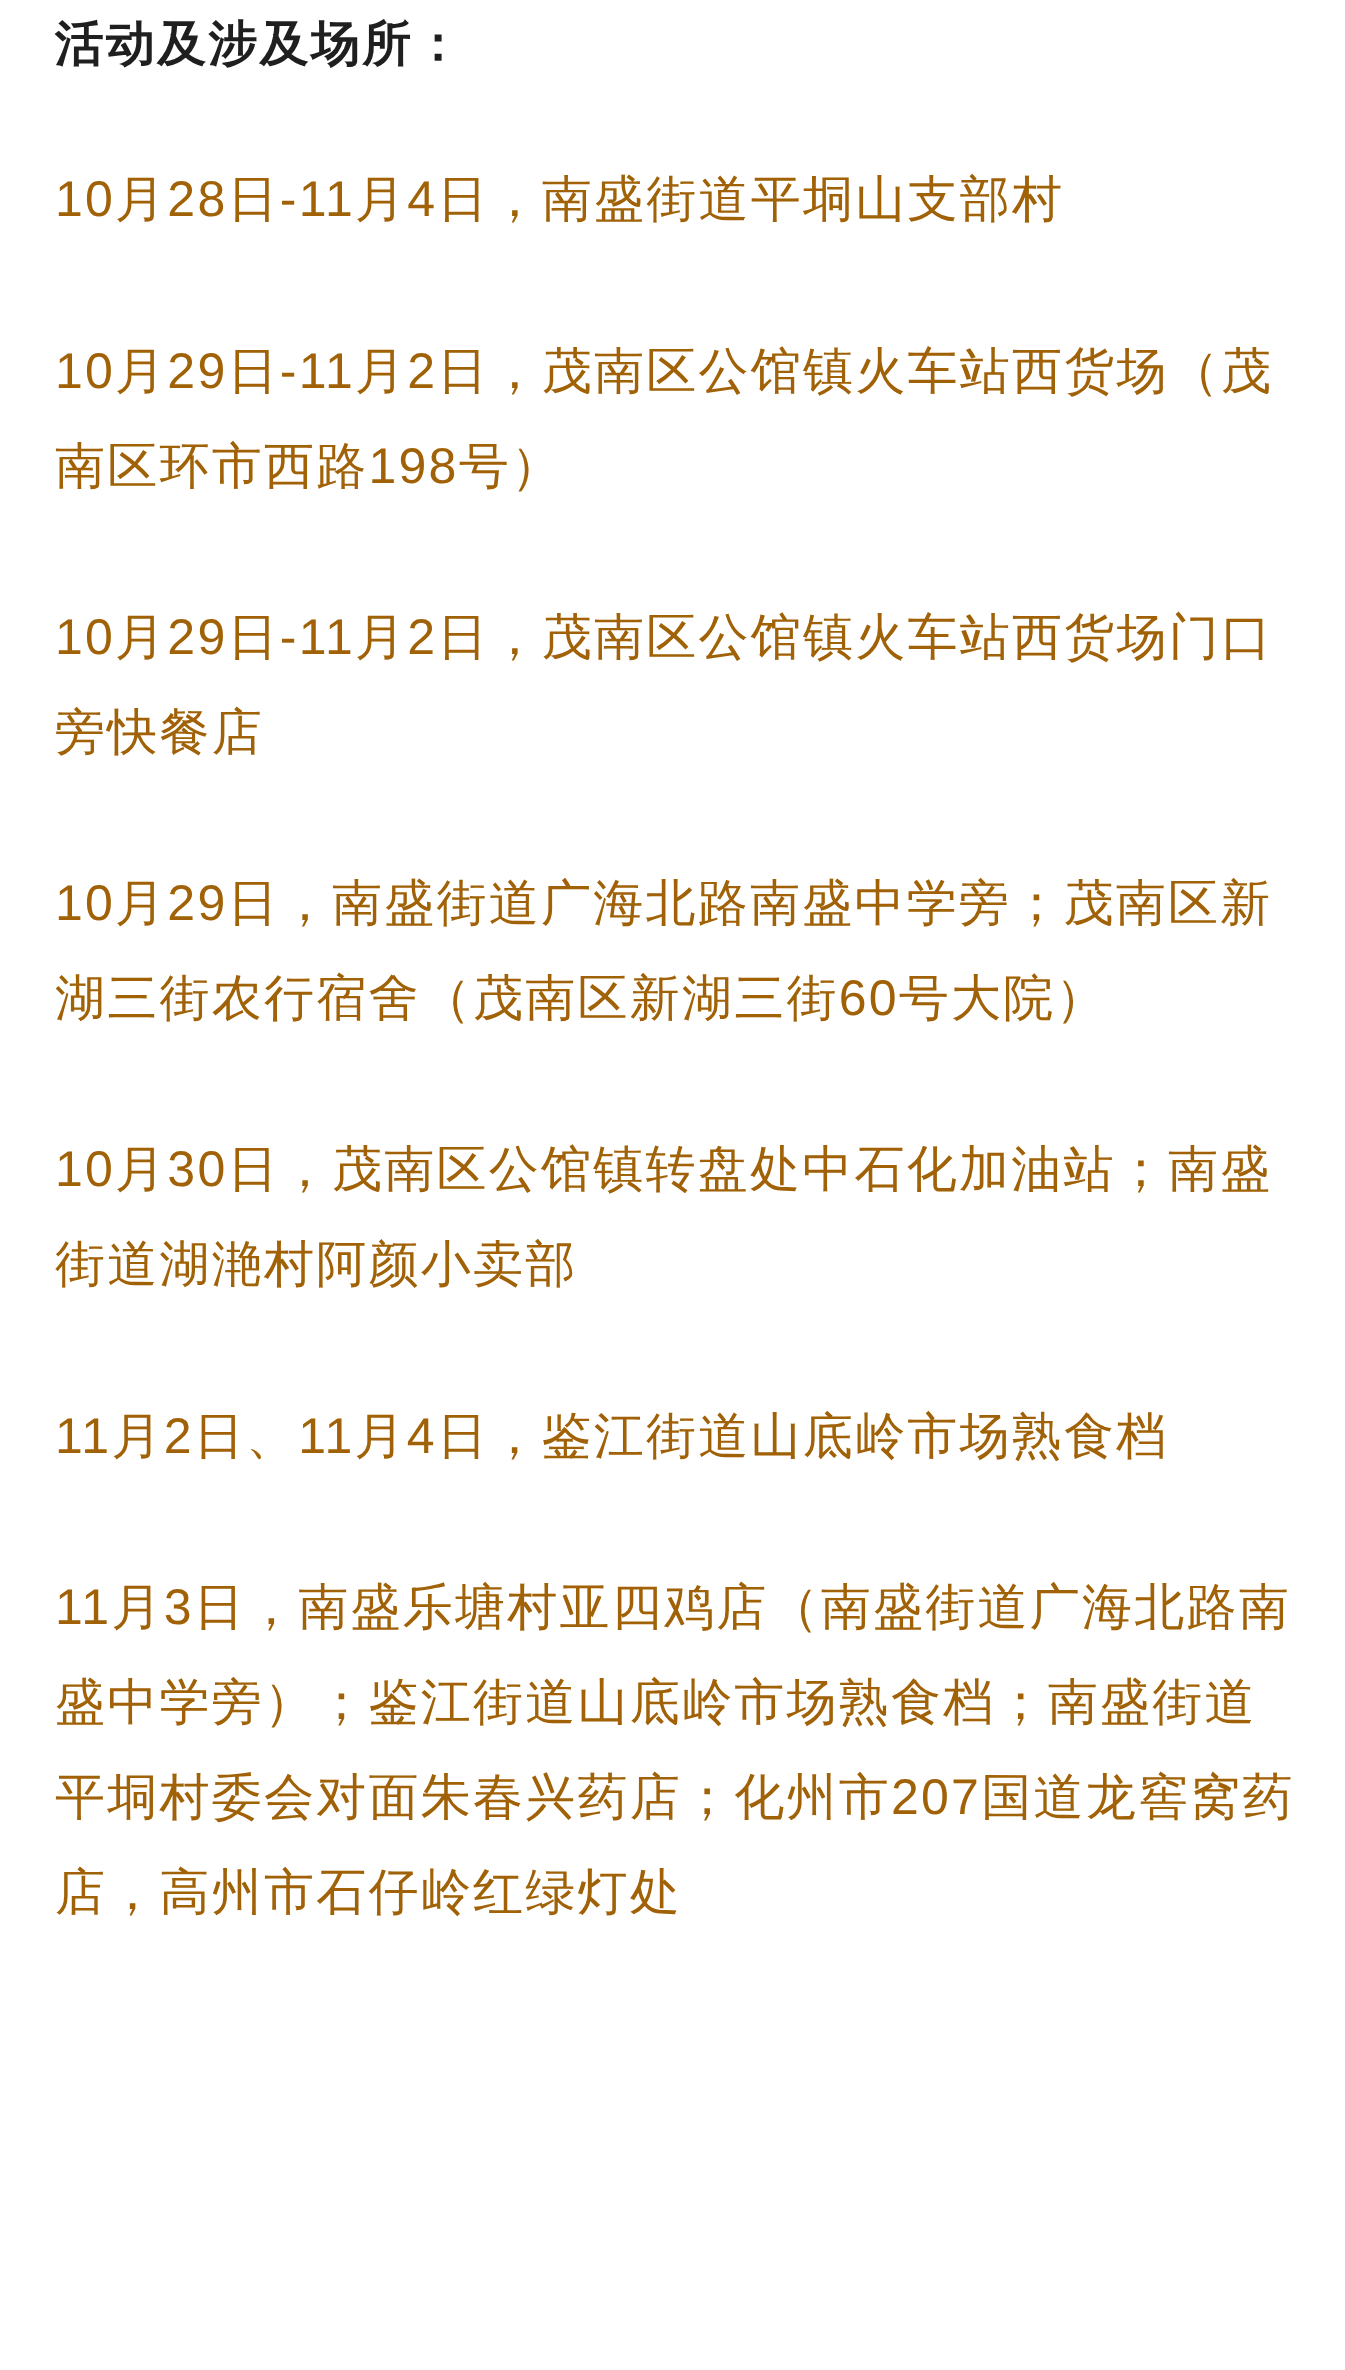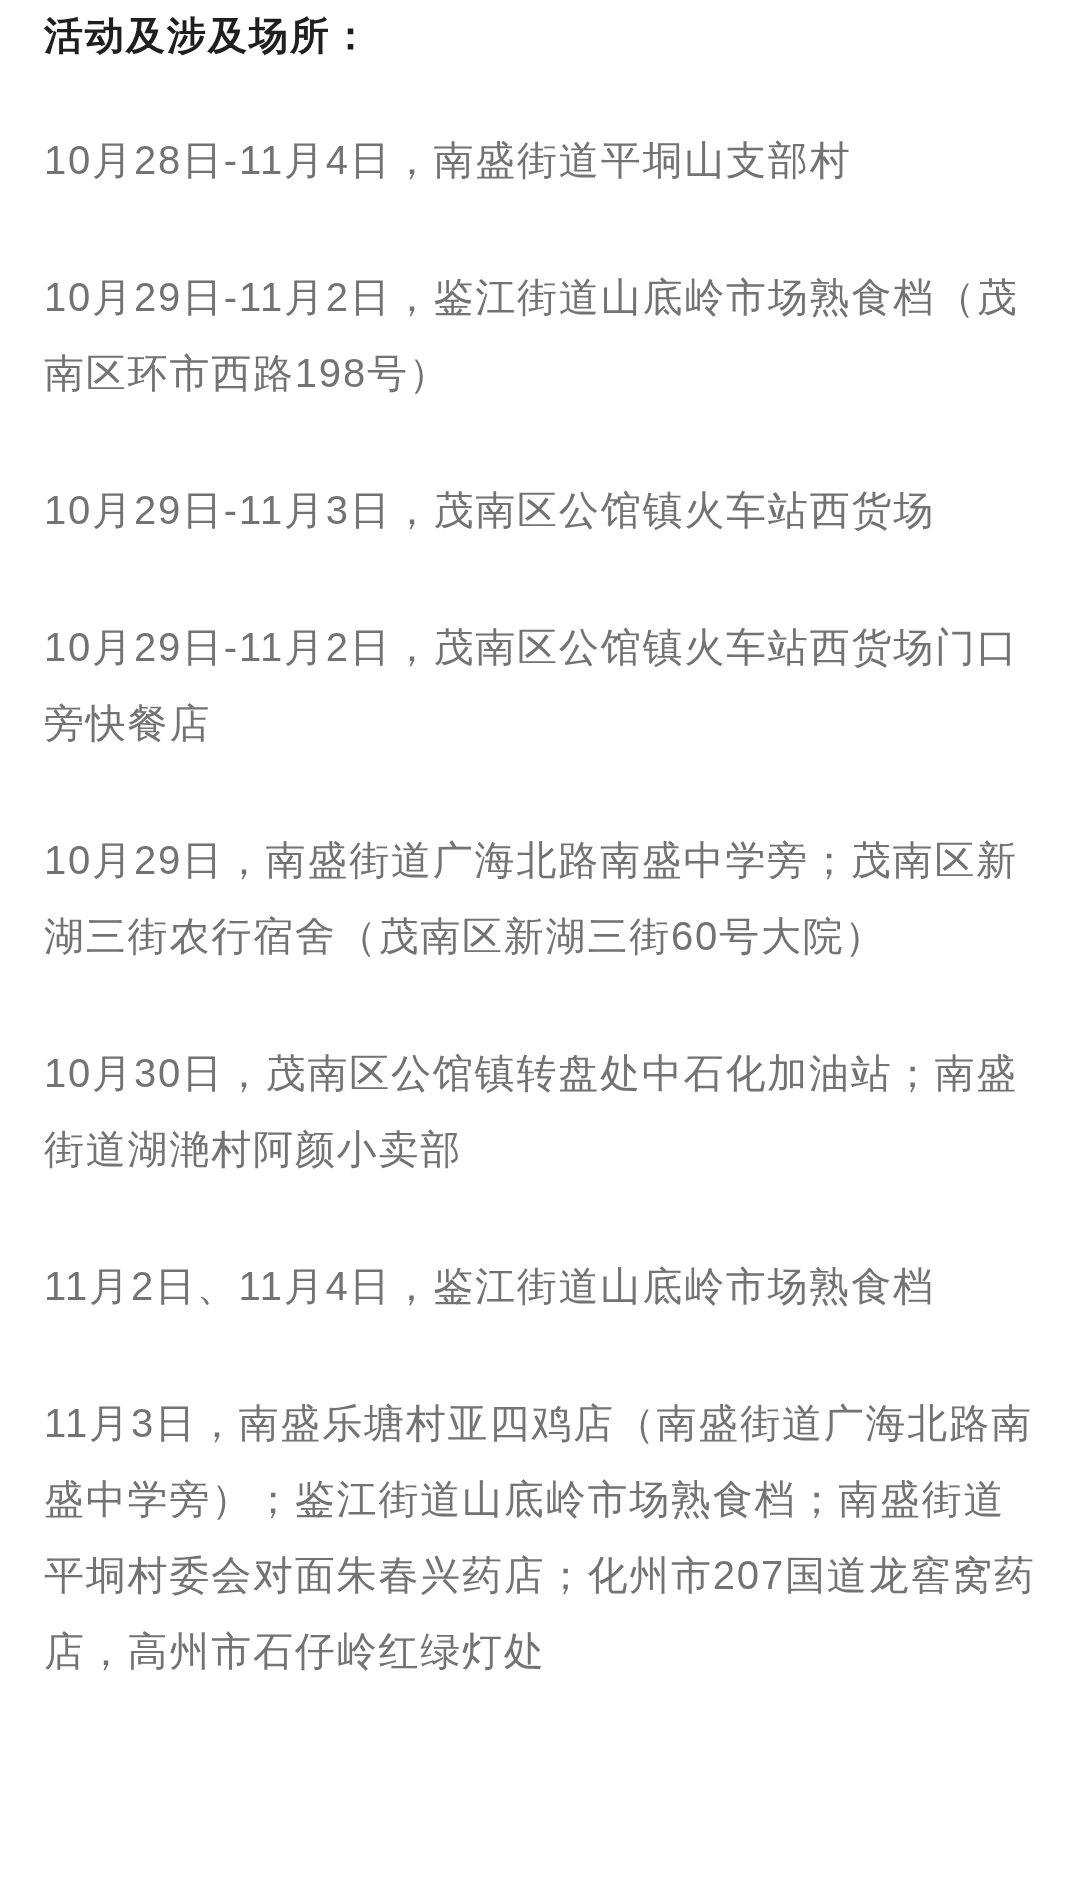--- a/index.html
+++ b/index.html
@@ -24,38 +24,37 @@
     font-size: 39px;
     font-weight: 700;
     color: #1f1f1f;
     line-height: 56px;
     letter-spacing: 2px;
     margin: 0 0 58px 0;
   }
   .para {
     font-size: 40px;
     font-weight: 400;
-    color: #737373;
+    color: #a16207;
     line-height: 76px;
     letter-spacing: 1.8px;
     margin: 0 0 61px 0;
     word-break: break-all;
     text-align: left;
   }
   .para:last-child {
     margin-bottom: 0;
   }
 </style>
 </head>
 <body>
 
 <div class="page">
   <h2 class="heading">活动及涉及场所：</h2>
 
   <p class="para">10月28日-11月4日，南盛街道平垌山支部村</p>
-  <p class="para">10月29日-11月2日，鉴江街道山底岭市场熟食档（茂南区环市西路198号）</p>
-  <p class="para">10月29日-11月3日，茂南区公馆镇火车站西货场</p>
+  <p class="para">10月29日-11月2日，茂南区公馆镇火车站西货场（茂南区环市西路198号）</p>
   <p class="para">10月29日-11月2日，茂南区公馆镇火车站西货场门口旁快餐店</p>
   <p class="para">10月29日，南盛街道广海北路南盛中学旁；茂南区新湖三街农行宿舍（茂南区新湖三街60号大院）</p>
   <p class="para">10月30日，茂南区公馆镇转盘处中石化加油站；南盛街道湖滟村阿颜小卖部</p>
   <p class="para">11月2日、11月4日，鉴江街道山底岭市场熟食档</p>
   <p class="para">11月3日，南盛乐塘村亚四鸡店（南盛街道广海北路南盛中学旁）；鉴江街道山底岭市场熟食档；南盛街道平垌村委会对面朱春兴药店；化州市207国道龙窖窝药店，高州市石仔岭红绿灯处</p>
 </div>
 
 </body></html>

